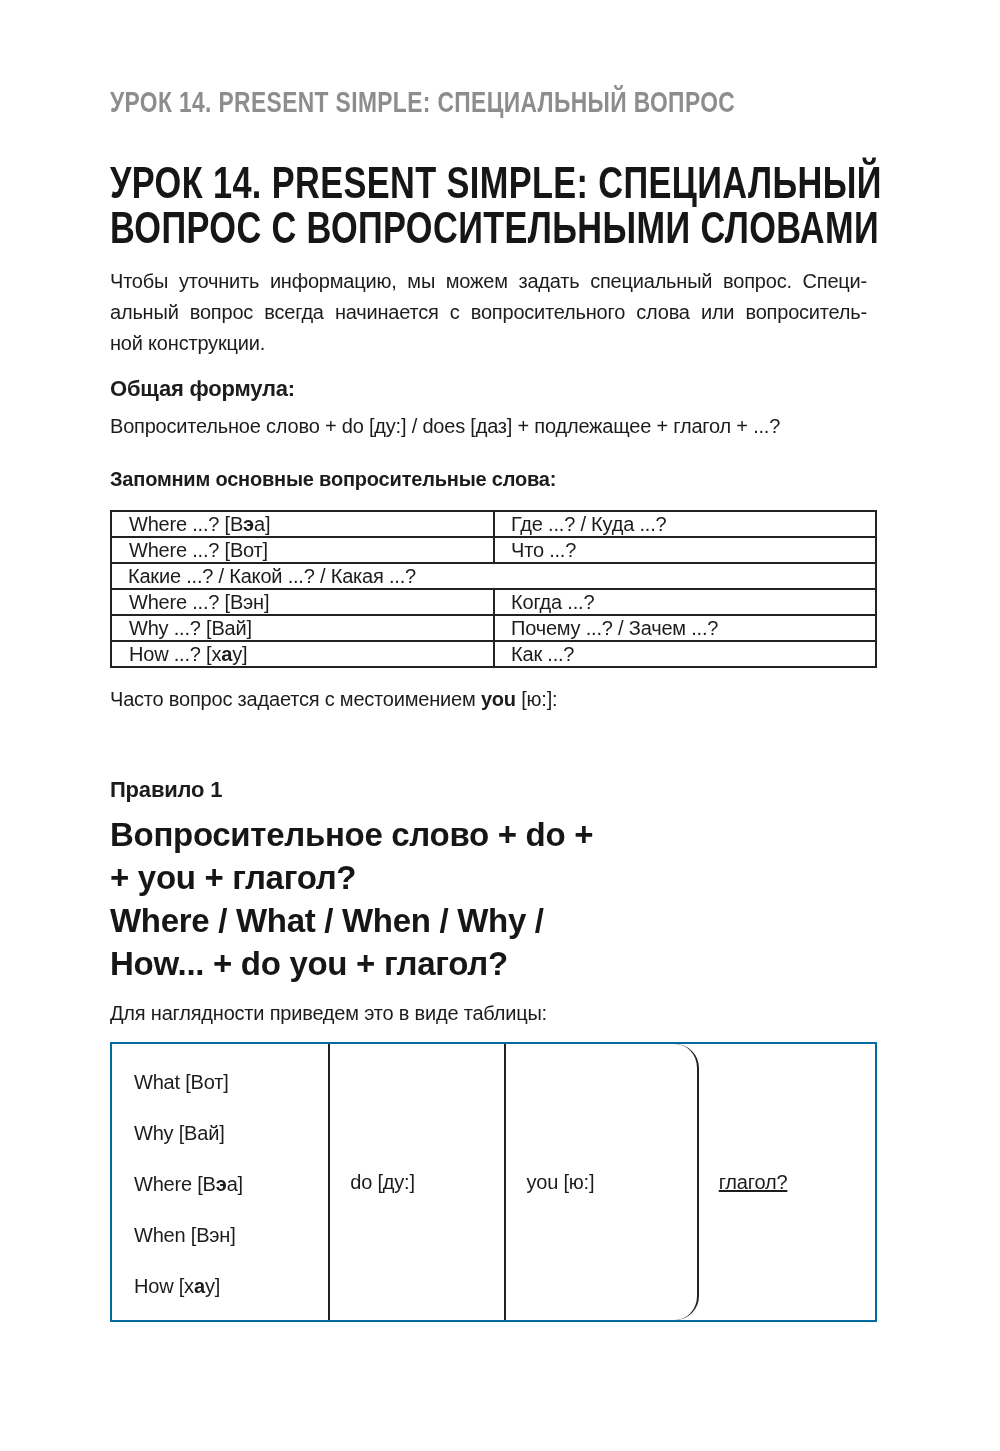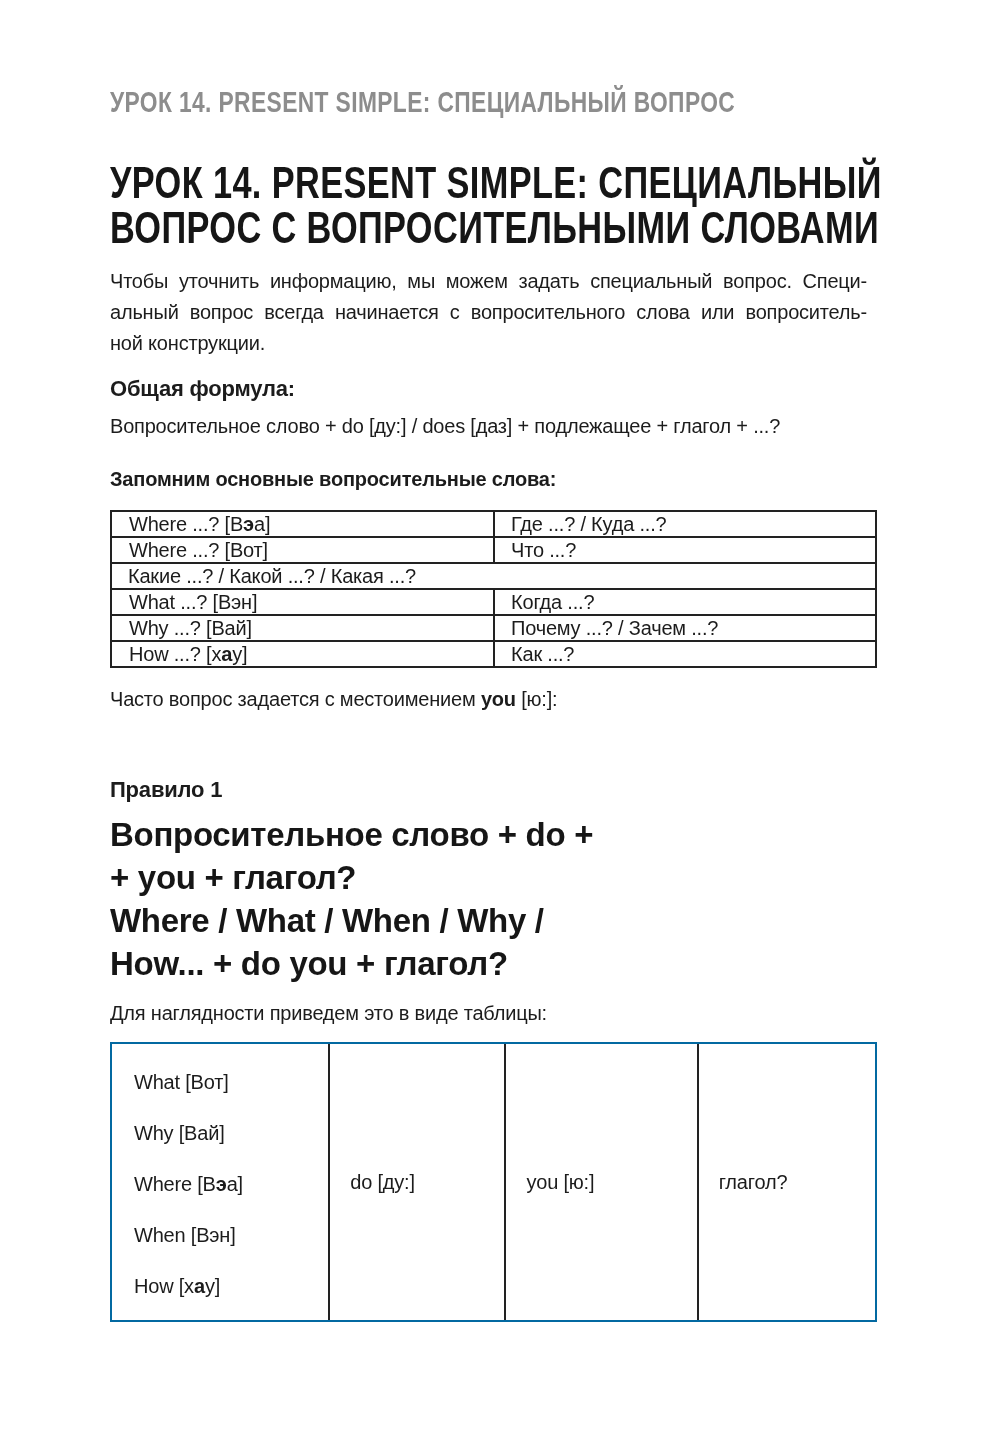--- a/index.html
+++ b/index.html
@@ -139,22 +139,22 @@
     margin-top: 16px;
     width: 767px;
     height: 280px;
     border: 2px solid #0369a1;
     display: flex;
   }
   .fcell { border-right: 2px solid #222222; }
   .fcell:last-child { border-right: none; }
   .fcell.c1 { width: 28.6%; padding: 13px 0 0 22px; }
   .fcell.c2 { width: 23.1%; }
-  .fcell.c3 { width: 25.2%; }
-  .fcell.c4 { width: 23.1%; }
+  .fcell.c3 { width: 25.2%; border-radius: 24px; }
+  .fcell.c4 { width: 23.1%; text-decoration: underline; }
   .fcell .fline {
     font-size: 20px;
     line-height: 51px;
     letter-spacing: -0.2px;
     white-space: nowrap;
   }
   .fcell.vcenter {
     display: flex;
     align-items: center;
     padding-left: 20px;
@@ -206,21 +206,21 @@
       <div class="qcell en">
           <span>Where ...? [Вот]</span>
         </div>
       <div class="qcell ru">Что ...?</div>
     </div>
     <div class="qrow">
       <div class="qcell ru">Какие ...? / Какой ...? / Какая ...?</div>
     </div>
     <div class="qrow">
       <div class="qcell en">
-          <span>What ...? [Вэн]</span>
+          <span>Where ...? [Вэн]</span>
         </div>
       <div class="qcell ru">Когда ...?</div>
     </div>
     <div class="qrow">
       <div class="qcell en">
           <span>Why ...? [Вай]</span>
         </div>
       <div class="qcell ru">Почему ...? / Зачем ...?</div>
     </div>
     <div class="qrow">

